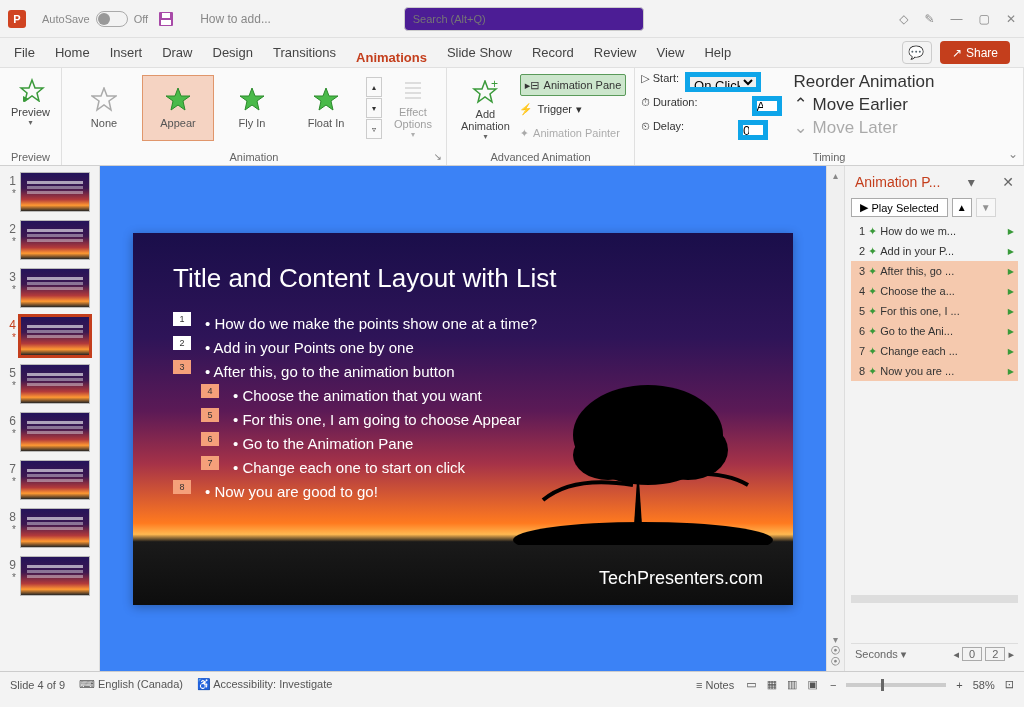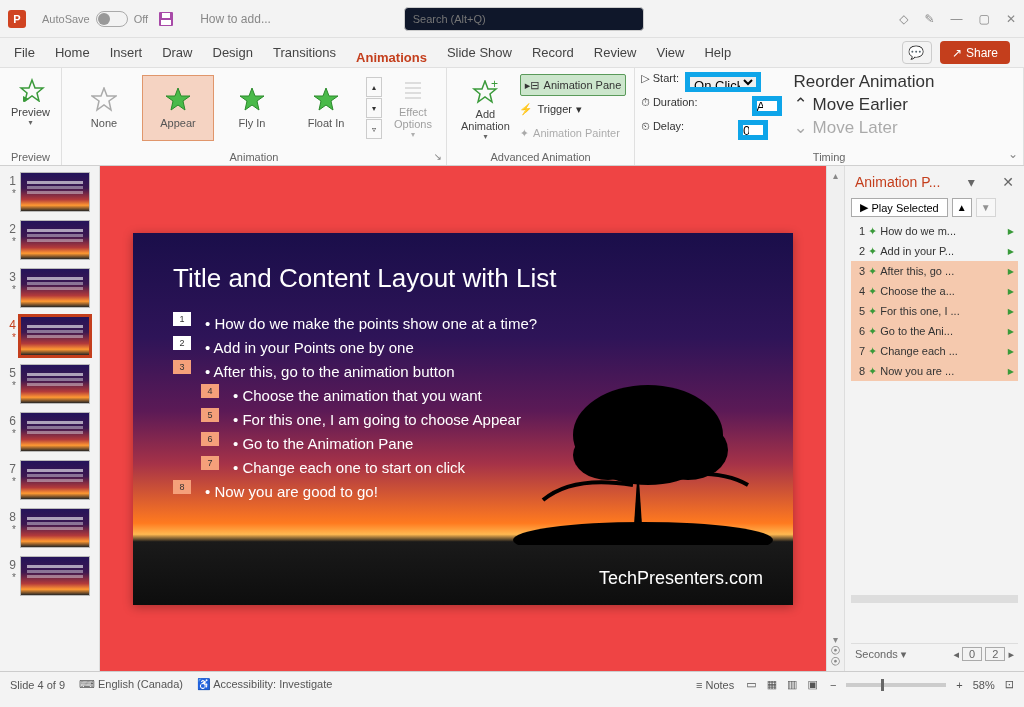--- a/index.html
+++ b/index.html
@@ -5,21 +5,21 @@
 * { box-sizing: border-box; margin: 0; padding: 0; font-family: "Segoe UI", sans-serif; }
 body { background: #f3f3f3; width: 1024px; height: 707px; overflow: hidden; font-size: 12px; color: #333; }
 
 .titlebar { height: 38px; background: #f3f3f3; display: flex; align-items: center; padding: 0 8px; gap: 10px; border-bottom: 1px solid #e0e0e0; }
 .titlebar .app-icon { width: 18px; height: 18px; background: #d04321; border-radius: 3px; display:flex;align-items:center;justify-content:center;color:#fff;font-size:11px;font-weight:bold; }
 .titlebar .autosave { font-size: 11px; color: #888; margin-left:6px; display:flex;align-items:center;gap:6px; }
 .titlebar .toggle { width: 32px; height: 16px; border: 1px solid #aaa; border-radius: 8px; position: relative; }
 .titlebar .toggle::before { content:''; position:absolute; width:12px; height:12px; border-radius:50%; background:#999; top:1px; left:1px; }
 .titlebar .doc-title { color: #888; font-size: 12px; margin-left: 16px; }
 .titlebar .search { flex: 0 0 240px; margin: 0 auto; }
-.titlebar .search input { width: 100%; height: 24px; border: 1px solid #ccc; border-radius: 4px; padding: 0 8px; font-size: 11px; color: #888; background:#0f172a; }
+.titlebar .search input { width: 100%; height: 24px; border: 1px solid #ccc; border-radius: 4px; padding: 0 8px; font-size: 11px; color: #888; background:#4c1d95; }
 .titlebar .win-icons { margin-left:auto; display: flex; gap: 16px; color: #888; }
 .titlebar .win-icons span { cursor: pointer; }
 .qat-save { width:16px; height:16px; display:flex; align-items:center; justify-content:center; }
 
 .tabs-row { height: 30px; display:flex; align-items:center; padding: 0 14px; gap: 20px; font-size: 13px; border-bottom: 1px solid #e0e0e0; }
 .tabs-row .tab { cursor:pointer; color: #444; padding: 4px 0; }
 .tabs-row .tab.active { color: #c43e1c; border-bottom: 3px solid #c43e1c; font-weight: 600; margin-top: 12px; }
 .tabs-row .right { margin-left:auto; display:flex; gap:8px; }
 .share-btn { background: #c43e1c; color:#fff; padding:4px 12px; border-radius:4px; font-size:12px; display:flex;align-items:center;gap:4px; cursor:pointer; }
 .comment-btn { border:1px solid #ccc; border-radius:4px; padding:3px 6px; display:flex;align-items:center; }
@@ -46,21 +46,21 @@
 
 .workspace { display:flex; height: 505px; }
 .thumb-panel { width:100px; background:#f3f3f3; border-right:1px solid #ddd; overflow-y:auto; padding:6px 4px; }
 .thumb { display:flex; gap:4px; margin-bottom:8px; align-items:flex-start; }
 .thumb .num { font-size:12px; color:#666; width:12px; text-align:right; padding-top:2px; }
 .thumb .num .ast { display:block; font-size:10px; }
 .thumb .mini { width:70px; height:40px; border:1px solid #bbb; background:linear-gradient(to bottom,#24145a 0%,#3d1850 40%,#b33a3a 70%,#ff9933 85%,#252525 100%); position:relative; }
 .thumb.current .mini { outline:3px solid #c43e1c; outline-offset:-1px; }
 .thumb .mini::after { content:''; position:absolute; top:8px; left:6px; right:6px; height:3px; background:rgba(255,255,255,0.6); box-shadow: 0 5px 0 rgba(255,255,255,0.4), 0 10px 0 rgba(255,255,255,0.4); }
 
-.slide-area { flex:1; background:#ef4444; display:flex; align-items:center; justify-content:center; position:relative; }
+.slide-area { flex:1; background:#3b82f6; display:flex; align-items:center; justify-content:center; position:relative; }
 .slide { width:660px; height:372px; background:linear-gradient(to bottom,#1a0e4a 0%,#2e1458 28%,#5c1a56 48%,#a53248 62%,#ff7a1f 78%,#ffb851 81%,#1a1a1a 83%,#0d0d0d 100%); position:relative; color:#fff; box-shadow:0 2px 10px rgba(0,0,0,0.3); overflow:hidden; }
 .slide .title { font-size:26px; font-weight:400; padding:30px 40px 10px; }
 .slide .bullets { padding:8px 40px; font-size:15px; line-height:1.6; }
 .slide .bullets li { list-style:none; display:flex; align-items:flex-start; gap:10px; }
 .slide .bullets li.indent { padding-left:28px; }
 .slide .num-tag { display:inline-block; width:18px; height:14px; font-size:9px; text-align:center; line-height:14px; color:#333; margin-right:4px; }
 .slide .num-tag.white { background:#fff; }
 .slide .num-tag.orange { background:#f5a07a; }
 .slide .footer-text { position:absolute; bottom:16px; right:30px; font-size:18px; }
 .slide .tree { position:absolute; right:20px; bottom:60px; width:260px; height:200px; }

